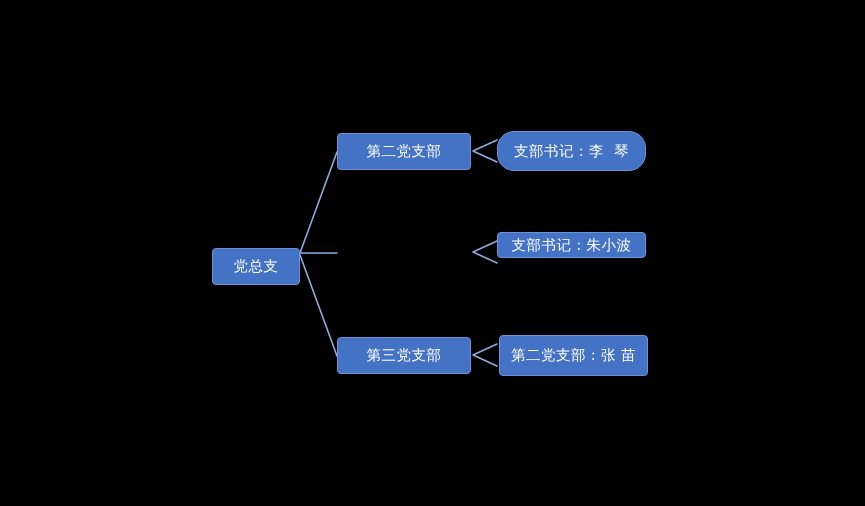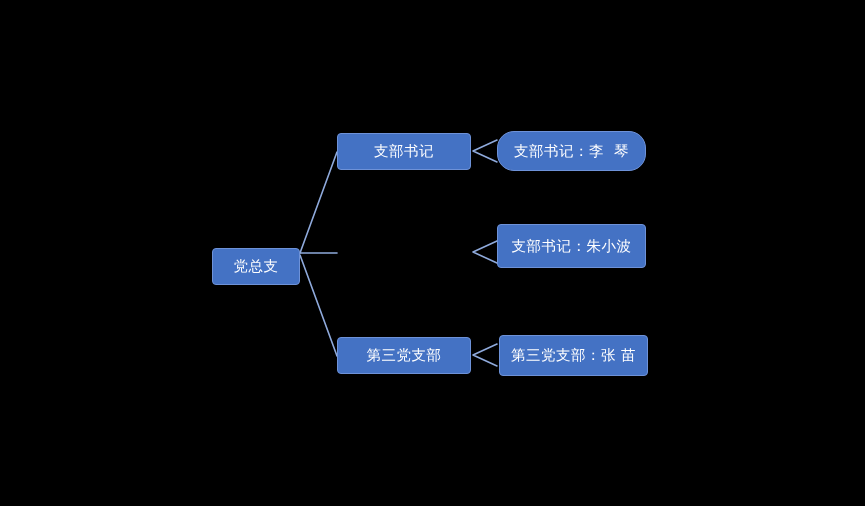--- a/index.html
+++ b/index.html
@@ -42,45 +42,45 @@
       font-size: 14.5px;
       letter-spacing: 0.5px;
       white-space: pre;
       text-align: center;
     }
     .node-root      { left: 212px; top: 248px; width: 88px;  height: 37px; }
     .node-branch-1  { left: 337px; top: 133px; width: 134px; height: 37px; }
     .node-branch-2  { left: 337px; top: 235px; width: 134px; height: 37px; }
     .node-branch-3  { left: 337px; top: 337px; width: 134px; height: 37px; }
     .node-sec-1     { left: 497px; top: 131px; width: 149px; height: 40px; border-radius: 17px; }
-    .node-sec-2     { left: 497px; top: 224px; width: 149px; height: 44px; }
+    .node-sec-2     { left: 497px; top: 232px; width: 149px; height: 26px; }
     .node-sec-3     { left: 499px; top: 335px; width: 149px; height: 41px; }
   </style>
 </head>
 <body>
 
 <div class="canvas" style="--bg: #000000; --node-fill: #4472C4; --node-border: #6E92D8; --line: #8FAADC; --text: #FFFFFF;">
 
   <svg class="connectors" viewBox="0 0 865 506">
 
     <line class="connector" x1="300" y1="253" x2="337" y2="152"></line>
     <line class="connector" x1="300" y1="253" x2="337" y2="253"></line>
     <line class="connector" x1="300" y1="255" x2="337" y2="356"></line>
 
     <polyline class="connector" points="497,140 473,151 497,162"></polyline>
     <polyline class="connector" points="497,241 473,252 497,263"></polyline>
     <polyline class="connector" points="497,344 473,355 497,366"></polyline>
   </svg>
 
   <div class="node node-root">党总支</div>
 
-  <div class="node node-branch-1">支部书记</div>
+  <div class="node node-branch-1">第二党支部</div>
 
 
   <div class="node node-branch-3">第三党支部</div>
 
   <div class="node node-sec-1">支部书记：李  琴</div>
 
   <div class="node node-sec-2">支部书记：朱小波</div>
 
-  <div class="node node-sec-3">第三党支部：张 苗</div>
+  <div class="node node-sec-3">第二党支部：张 苗</div>
 
 </div>
 
 </body></html>

